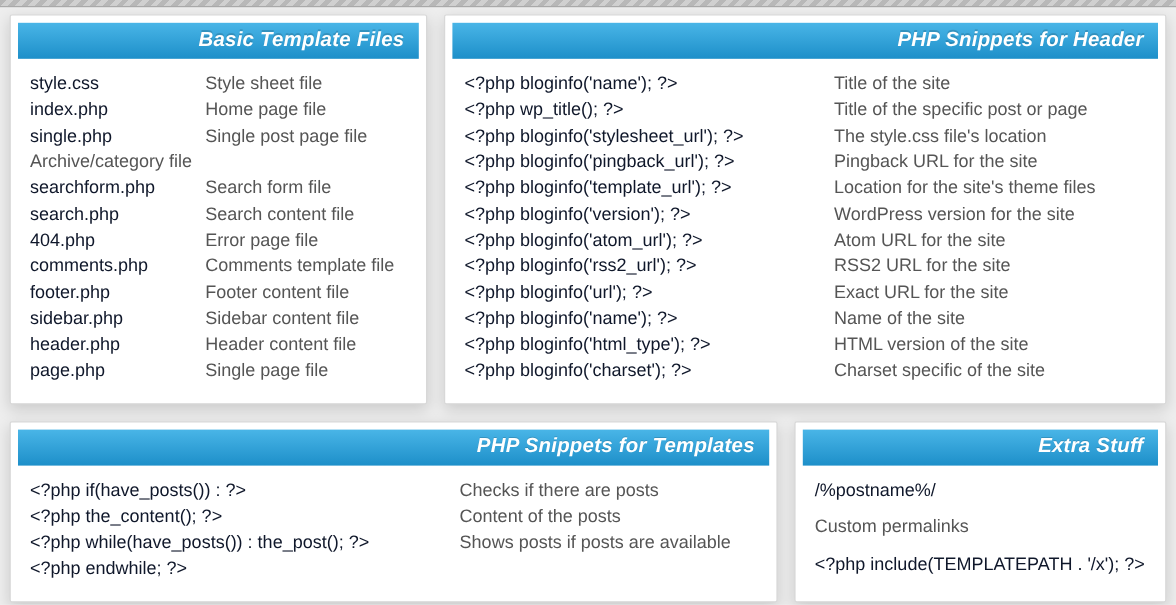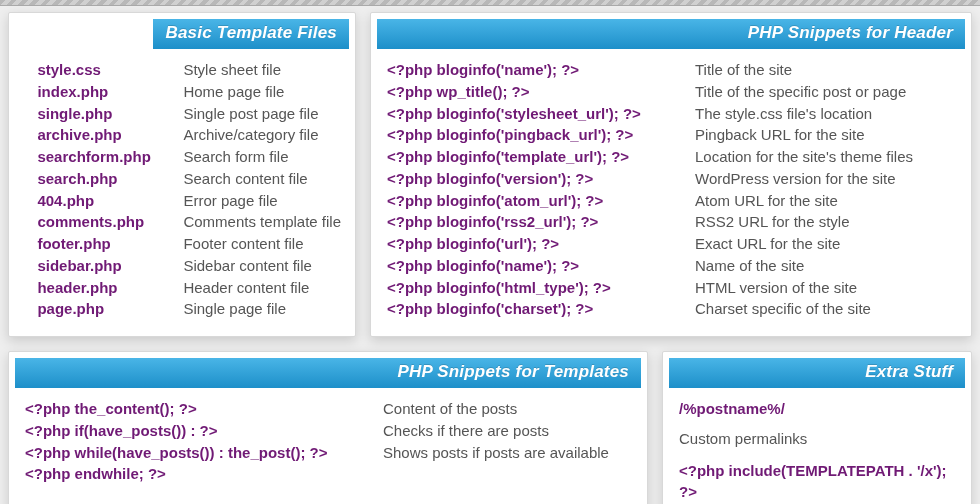--- a/index.html
+++ b/index.html
@@ -34,24 +34,24 @@
     font-weight: 700;
     font-style: italic;
     font-size: 17px;
     padding: 4px 12px 6px 12px;
     text-align: right;
     letter-spacing: .2px;
     text-shadow: 0 -1px 0 rgba(0,0,0,.15);
   }
   .card-body { padding: 10px 8px 10px 10px; flex: 1; }
   .line { display: flex; line-height: 1.45; }
-  .col-a { font-weight: 700; color: #701a75; }
+  .col-a { font-weight: 400; color: #0f172a; }
   .col-b { color: #555; }
   
-  .c1 { width: 348px; align-items: flex-end; }
+  .c1 { width: 348px; }
   .c1 .col-a { width: 146px; }
   .c2 { flex: 1; }
   .c2 .col-a { width: 308px; }
   .c3 { width: 640px; }
   .c3 .col-a { width: 358px; }
   .c4 { flex: 1; }
   .c4 .col-a { width: 100%; }
   .stack .line { display:block; }
 </style>
 </head>
@@ -72,21 +72,20 @@
           </div>
           <div class="line">
             <span class="col-a">index.php</span>
             <span class="col-b">Home page file</span>
           </div>
           <div class="line">
             <span class="col-a">single.php</span>
             <span class="col-b">Single post page file</span>
           </div>
           <div class="line">
-            <span class="col-a">archive.php</span>
             <span class="col-b">Archive/category file</span>
           </div>
           <div class="line">
             <span class="col-a">searchform.php</span>
             <span class="col-b">Search form file</span>
           </div>
           <div class="line">
             <span class="col-a">search.php</span>
             <span class="col-b">Search content file</span>
           </div>
@@ -143,21 +142,21 @@
           <div class="line">
             <span class="col-a">&lt;?php bloginfo('version'); ?&gt;</span>
             <span class="col-b">WordPress version for the site</span>
           </div>
           <div class="line">
             <span class="col-a">&lt;?php bloginfo('atom_url'); ?&gt;</span>
             <span class="col-b">Atom URL for the site</span>
           </div>
           <div class="line">
             <span class="col-a">&lt;?php bloginfo('rss2_url'); ?&gt;</span>
-            <span class="col-b">RSS2 URL for the style</span>
+            <span class="col-b">RSS2 URL for the site</span>
           </div>
           <div class="line">
             <span class="col-a">&lt;?php bloginfo('url'); ?&gt;</span>
             <span class="col-b">Exact URL for the site</span>
           </div>
           <div class="line">
             <span class="col-a">&lt;?php bloginfo('name'); ?&gt;</span>
             <span class="col-b">Name of the site</span>
           </div>
           <div class="line">
@@ -172,26 +171,26 @@
     </div>
 
   </div>
 
   <div class="row">
 
     <div class="card c3">
       <div class="card-head">PHP Snippets for Templates</div>
       <div class="card-body">
           <div class="line">
+            <span class="col-a">&lt;?php if(have_posts()) : ?&gt;</span>
+            <span class="col-b">Checks if there are posts</span>
+          </div>
+          <div class="line">
             <span class="col-a">&lt;?php the_content(); ?&gt;</span>
             <span class="col-b">Content of the posts</span>
-          </div>
-          <div class="line">
-            <span class="col-a">&lt;?php if(have_posts()) : ?&gt;</span>
-            <span class="col-b">Checks if there are posts</span>
           </div>
           <div class="line">
             <span class="col-a">&lt;?php while(have_posts()) : the_post(); ?&gt;</span>
             <span class="col-b">Shows posts if posts are available</span>
           </div>
           <div class="line">
             <span class="col-a">&lt;?php endwhile; ?&gt;</span>
           </div>
         </div>
     </div>

